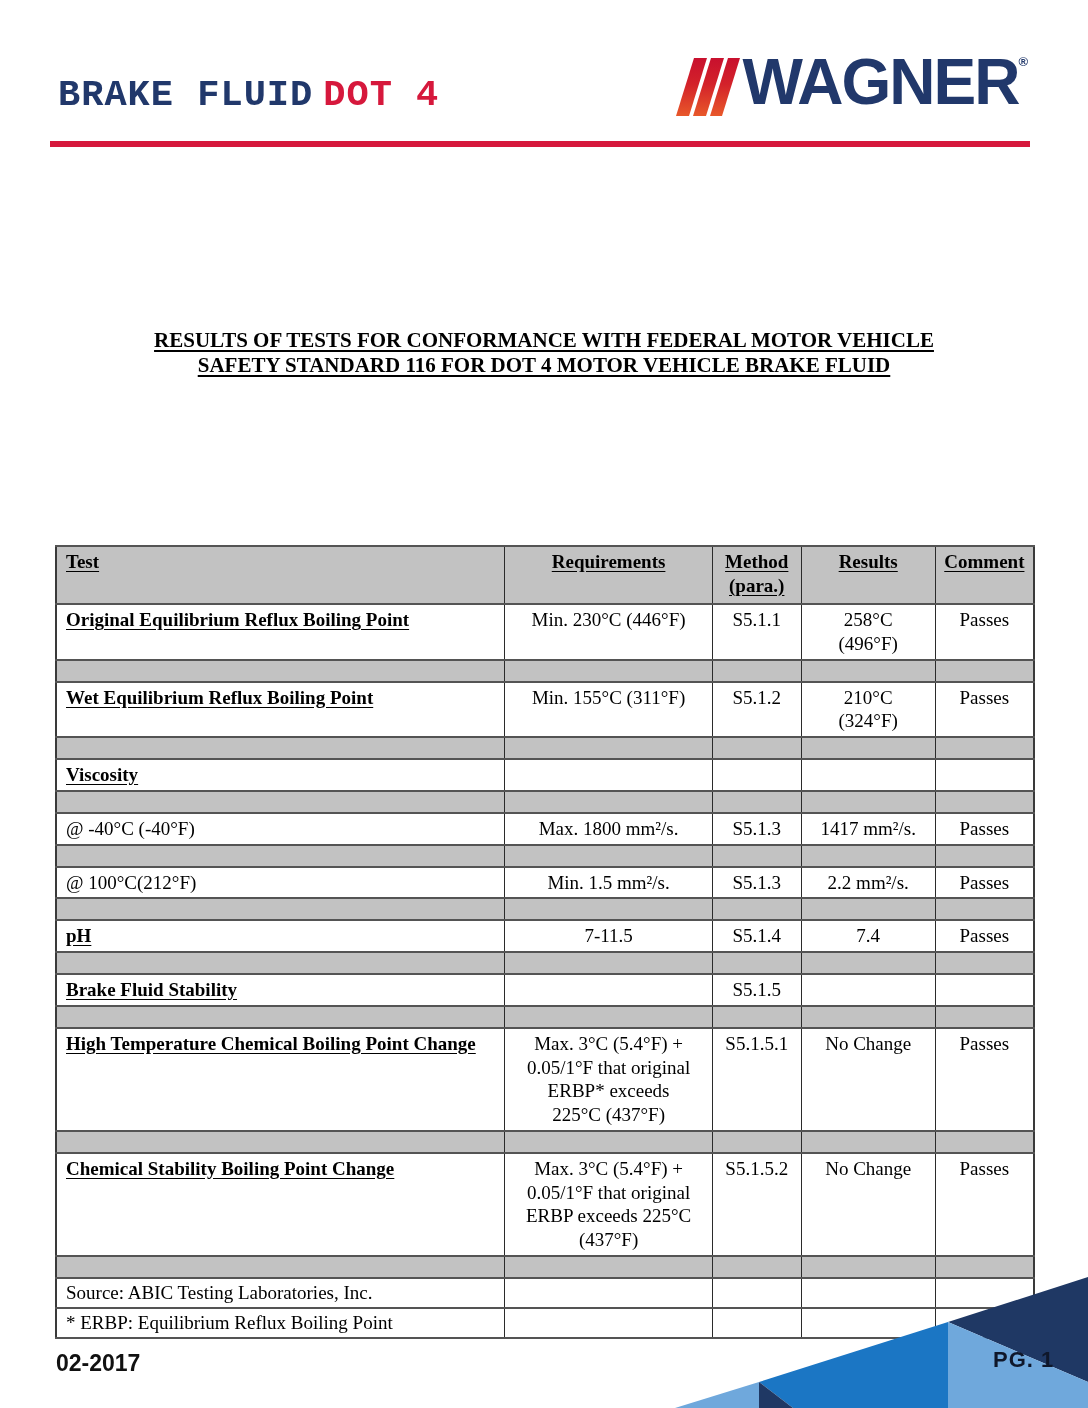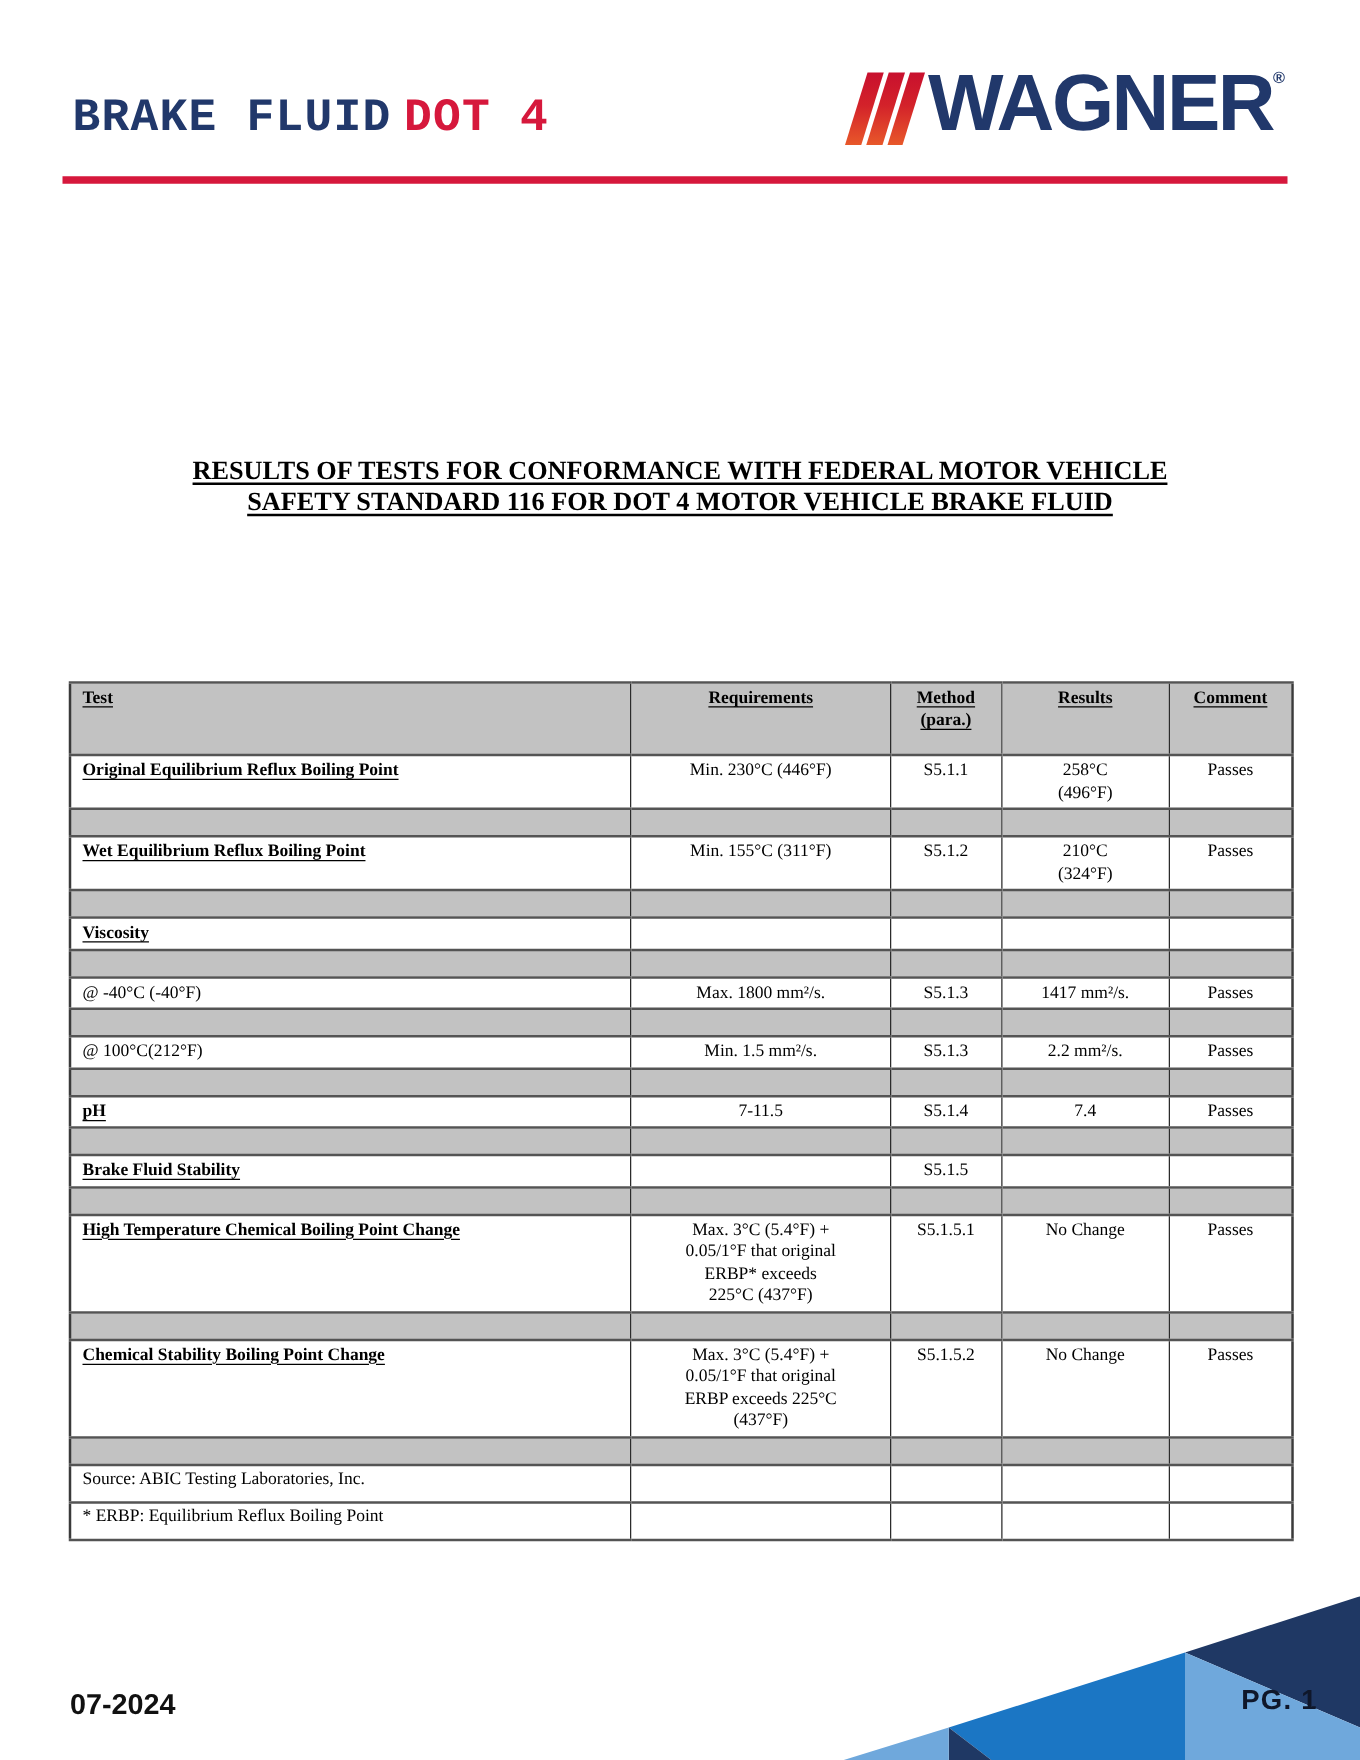--- a/index.html
+++ b/index.html
@@ -21,26 +21,26 @@
   .logo svg{margin-top:4px;margin-right:2px;}
   .logo-text{font-family:"Liberation Sans",sans-serif;font-weight:800;font-size:64px;
              line-height:60px;color:var(--navy);letter-spacing:-2px;}
   .logo-reg{font-family:"Liberation Sans",sans-serif;font-weight:700;font-size:13px;
             color:var(--navy);margin-top:2px;}
 
   .rule{position:absolute;top:141px;left:50px;width:980px;height:6px;background:var(--red);}
 
   
   .doc-title{position:absolute;top:328px;left:0;width:100%;text-align:center;
-             font-weight:700;font-size:21px;line-height:25px;color:#000;margin-top:36px;}
+             font-weight:700;font-size:21px;line-height:25px;color:#000;}
   .doc-title div{text-decoration:underline;text-underline-offset:3px;}
 
   
   table.results{position:absolute;top:545px;left:55px;width:980px;border-collapse:collapse;
-                table-layout:fixed;font-size:14px;line-height:1.25;color:#000;
+                table-layout:fixed;font-size:19px;line-height:1.25;color:#000;
                 border:2px solid #3a3a3a;}
   td,th{border-left:1.5px solid var(--border_dark);border-right:1.5px solid var(--border_dark);
         border-top:2px solid var(--border_mid);border-bottom:2px solid var(--border_mid);
         padding:3px 5px;vertical-align:top;text-align:center;font-weight:400;
         white-space:pre-line;overflow:hidden;}
   .col-0{text-align:left;padding-left:9px;}
   .row-header th{background:var(--gray_fill);height:50px;}
   .row-header .col-0{text-align:left;}
   .row-spacer td{background:var(--gray_fill);height:20px;padding:0;}
   .row-footnote td{height:24px;padding:2px 5px 2px 9px;}
@@ -251,21 +251,21 @@
         <tr class="row-footnote">
           <td class="col-0"><span>* ERBP: Equilibrium Reflux Boiling Point</span></td>
           <td class="col-1"></td>
           <td class="col-2"></td>
           <td class="col-3"></td>
           <td class="col-4"></td>
         </tr>
       </tbody>
   </table>
 
-  <div class="footer-date">07-2024</div>
+  <div class="footer-date">02-2017</div>
 
   <div class="corner">
     <svg width="413" height="131" viewBox="0 0 413 131">
       <polygon points="273,45 413,0 413,105" fill="var(--triangle_navy)"></polygon>
       <polygon points="273,45 413,105 413,131 273,131" fill="var(--triangle_light)"></polygon>
       <polygon points="84,105 273,45 273,131 118,131" fill="var(--triangle_blue)"></polygon>
       <polygon points="84,105 118,131 84,131" fill="var(--triangle_navy)"></polygon>
       <polygon points="0,131 84,105 84,131" fill="var(--triangle_light)"></polygon>
     </svg>
     <span class="pg">PG. 1</span>

